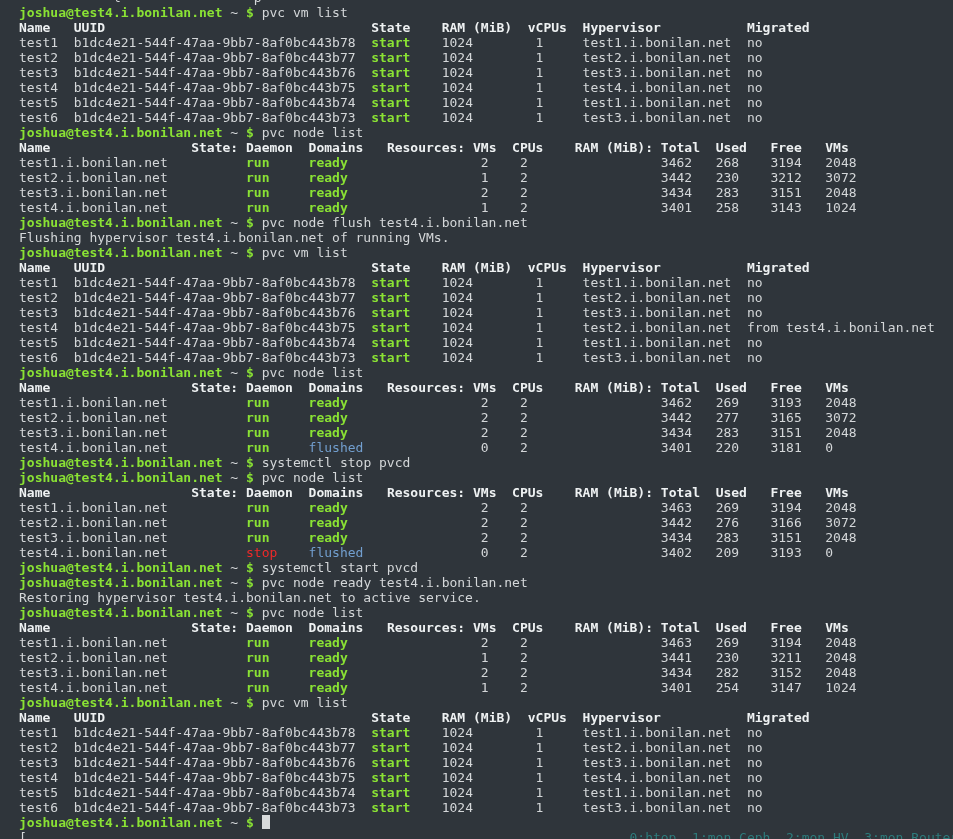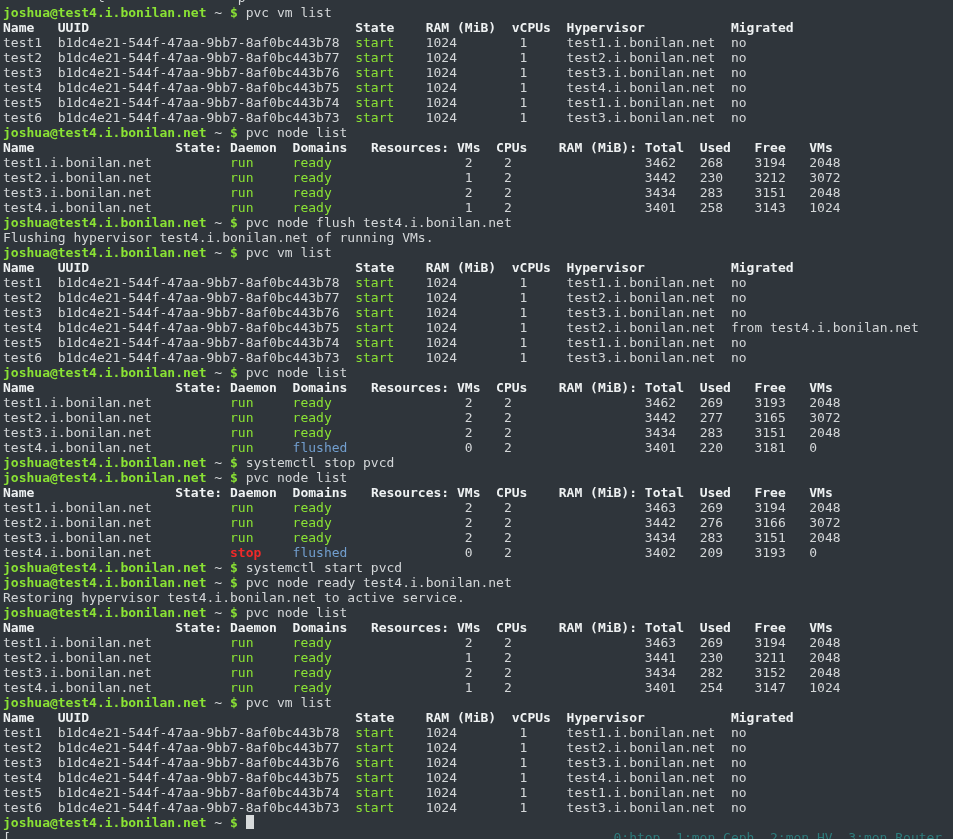--- a/index.html
+++ b/index.html
@@ -13,28 +13,28 @@
     background: var(--bg, #2f353b);
   }
   #screen {
     font-family: "DejaVu Sans Mono", monospace;
     font-size: 13px;
     line-height: 15px;
     white-space: pre;
     padding-left: 3px;
     color: var(--fg, #d4d7d9);
   }
-  .line { height: 15px; }
+  .line { height: 15px; margin-left: 16px; }
   .line-clipped { height: 5px; overflow: hidden; }
   .line-clipped span { position: relative; top: -10px; display: inline-block; }
   .c-f { color: var(--fg, #d4d7d9); }
   .c-h { color: var(--hdr, #eef1f2); font-weight: bold; }
   .c-p { color: var(--green, #8ae234); font-weight: bold; }
-  .c-g { color: var(--green, #8ae234); font-weight: normal; }
-  .c-r { color: var(--red, #ef2929); font-weight: bold; }
+  .c-g { color: var(--green, #8ae234); font-weight: bold; }
+  .c-r { color: var(--red, #ef2929); font-weight: normal; }
   .c-b { color: var(--blue, #729fcf); font-weight: normal; }
   .c-s { color: var(--teal, #2d7c7c); }
   .cursor {
     display: inline-block;
     width: 8px;
     height: 14px;
     margin-bottom: -2px;
     background: var(--cursor, #d7dadb);
   }
 </style>

